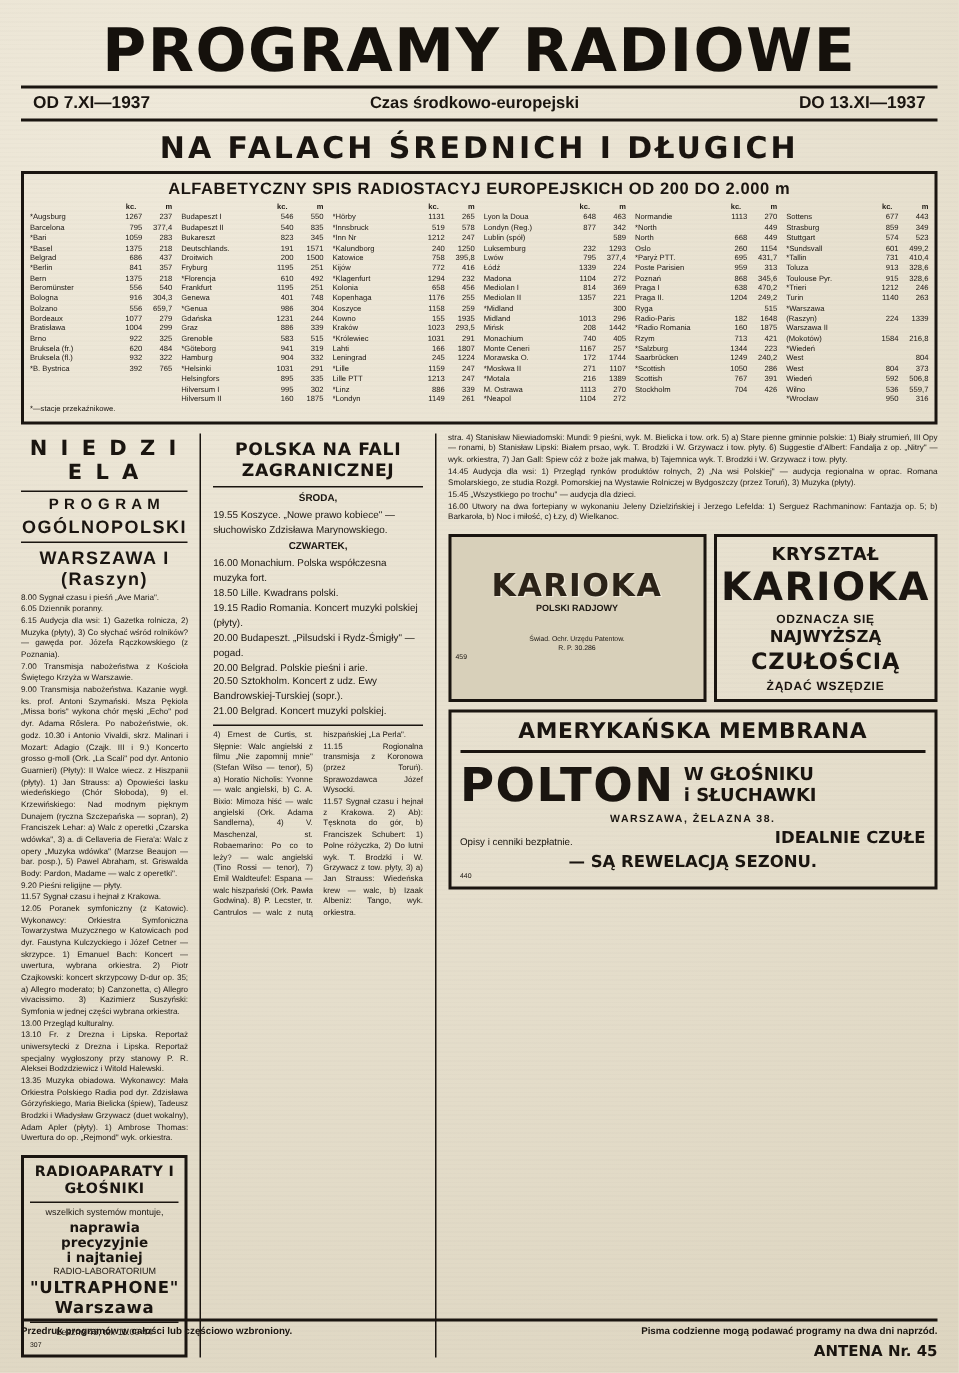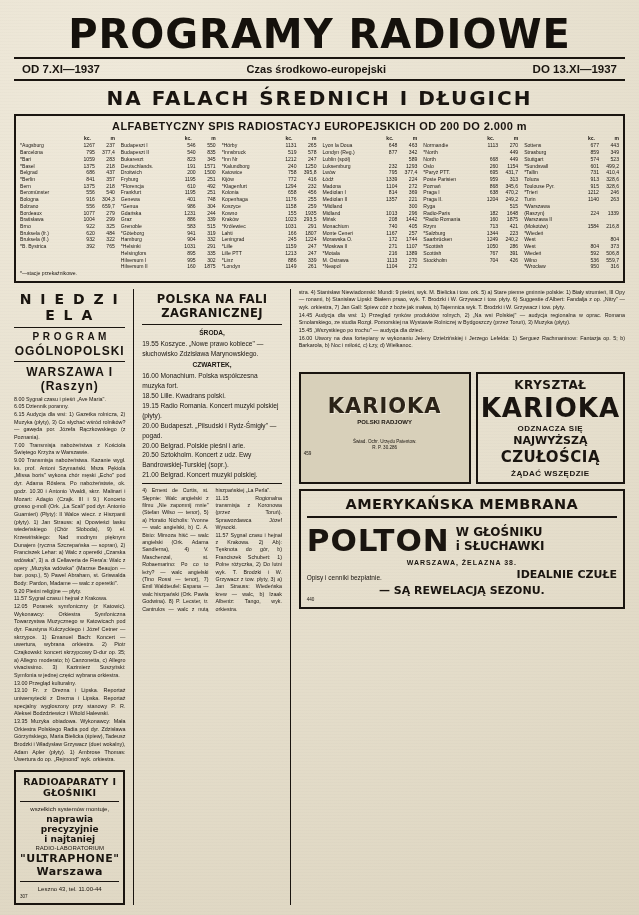--- a/index.html
+++ b/index.html
@@ -118,21 +118,21 @@
     column-count:2;column-gap:7px;
     font-size:5.3px;line-height:1.4;text-align:justify;
   }
   
   .ad{
     border:2px solid #1a1510;
     margin-top:6px;
     padding:4px;
     text-align:center;
   }
-  .karioka-wrap{display:flex;gap:5px;margin-top:22px;}
+  .karioka-wrap{display:flex;gap:5px;margin-top:6px;}
   .karioka-img{
     width:172px;border:2px solid #1a1510;background:#d8d0ba;
     position:relative;padding:4px 3px;box-sizing:border-box;
   }
   .karioka-logo{
     font-family:"DejaVu Sans", sans-serif;font-weight:bold;font-size:21px;
     letter-spacing:1px;color:#2b2318;text-align:center;margin-top:16px;
     text-shadow:1px 1px 0 #efe9da;
   }
   .karioka-sub{font-size:6px;text-align:center;font-weight:bold;margin-top:1px;}
@@ -891,14 +891,22 @@
         <div class="polton-low">
           <div class="l">Opisy i cenniki bezpłatnie.</div>
           <div class="r">IDEALNIE CZUŁE</div>
         </div>
         <div class="polton-sale">— SĄ REWELACJĄ SEZONU.</div>
         <div class="tiny" style="text-align:left">440</div>
       </div>
     </div>
   </div>
 
+  <div class="footer">
+    <div class="footer-rule"></div>
+    <div class="footer-row">
+      <span>Przedruk programów w całości lub częściowo wzbroniony.</span>
+      <span>Pisma codzienne mogą podawać programy na dwa dni naprzód.</span>
+    </div>
+    <div class="antena">ANTENA Nr. 45</div>
+  </div>
 
 </div>
 
 </body></html>

